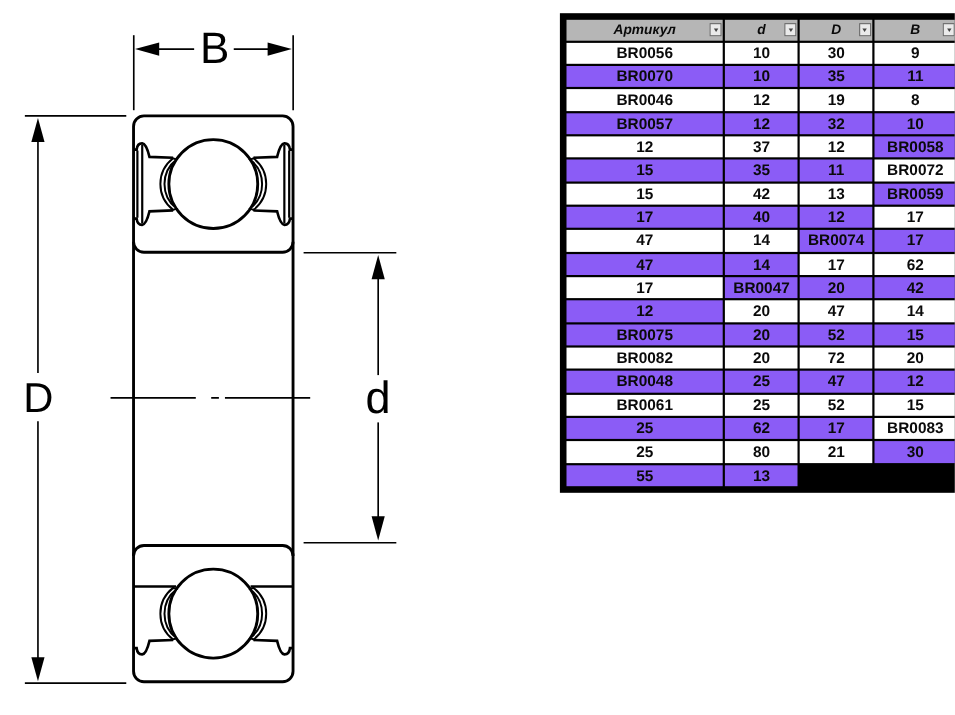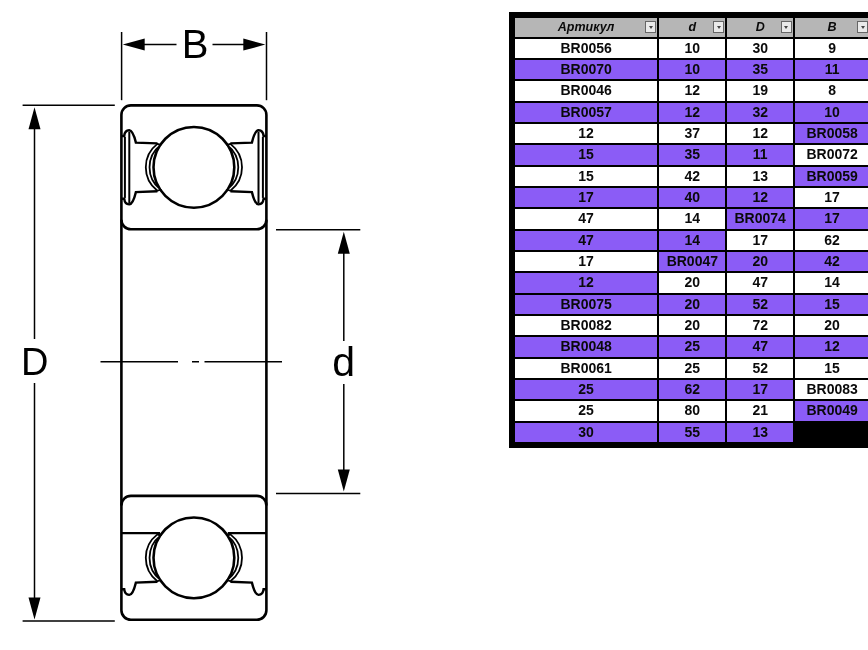--- a/index.html
+++ b/index.html
@@ -169,17 +169,16 @@
     <div>25</div>
     <div>52</div>
     <div>15</div>
     <div class="g">25</div>
     <div class="g">62</div>
     <div class="g">17</div>
   <div>BR0083</div>
     <div>25</div>
     <div>80</div>
     <div>21</div>
-  <div class="g">BR0049</div>
     <div class="g">30</div>
     <div class="g">55</div>
     <div class="g">13</div>
 </div>
 
 </body></html>

